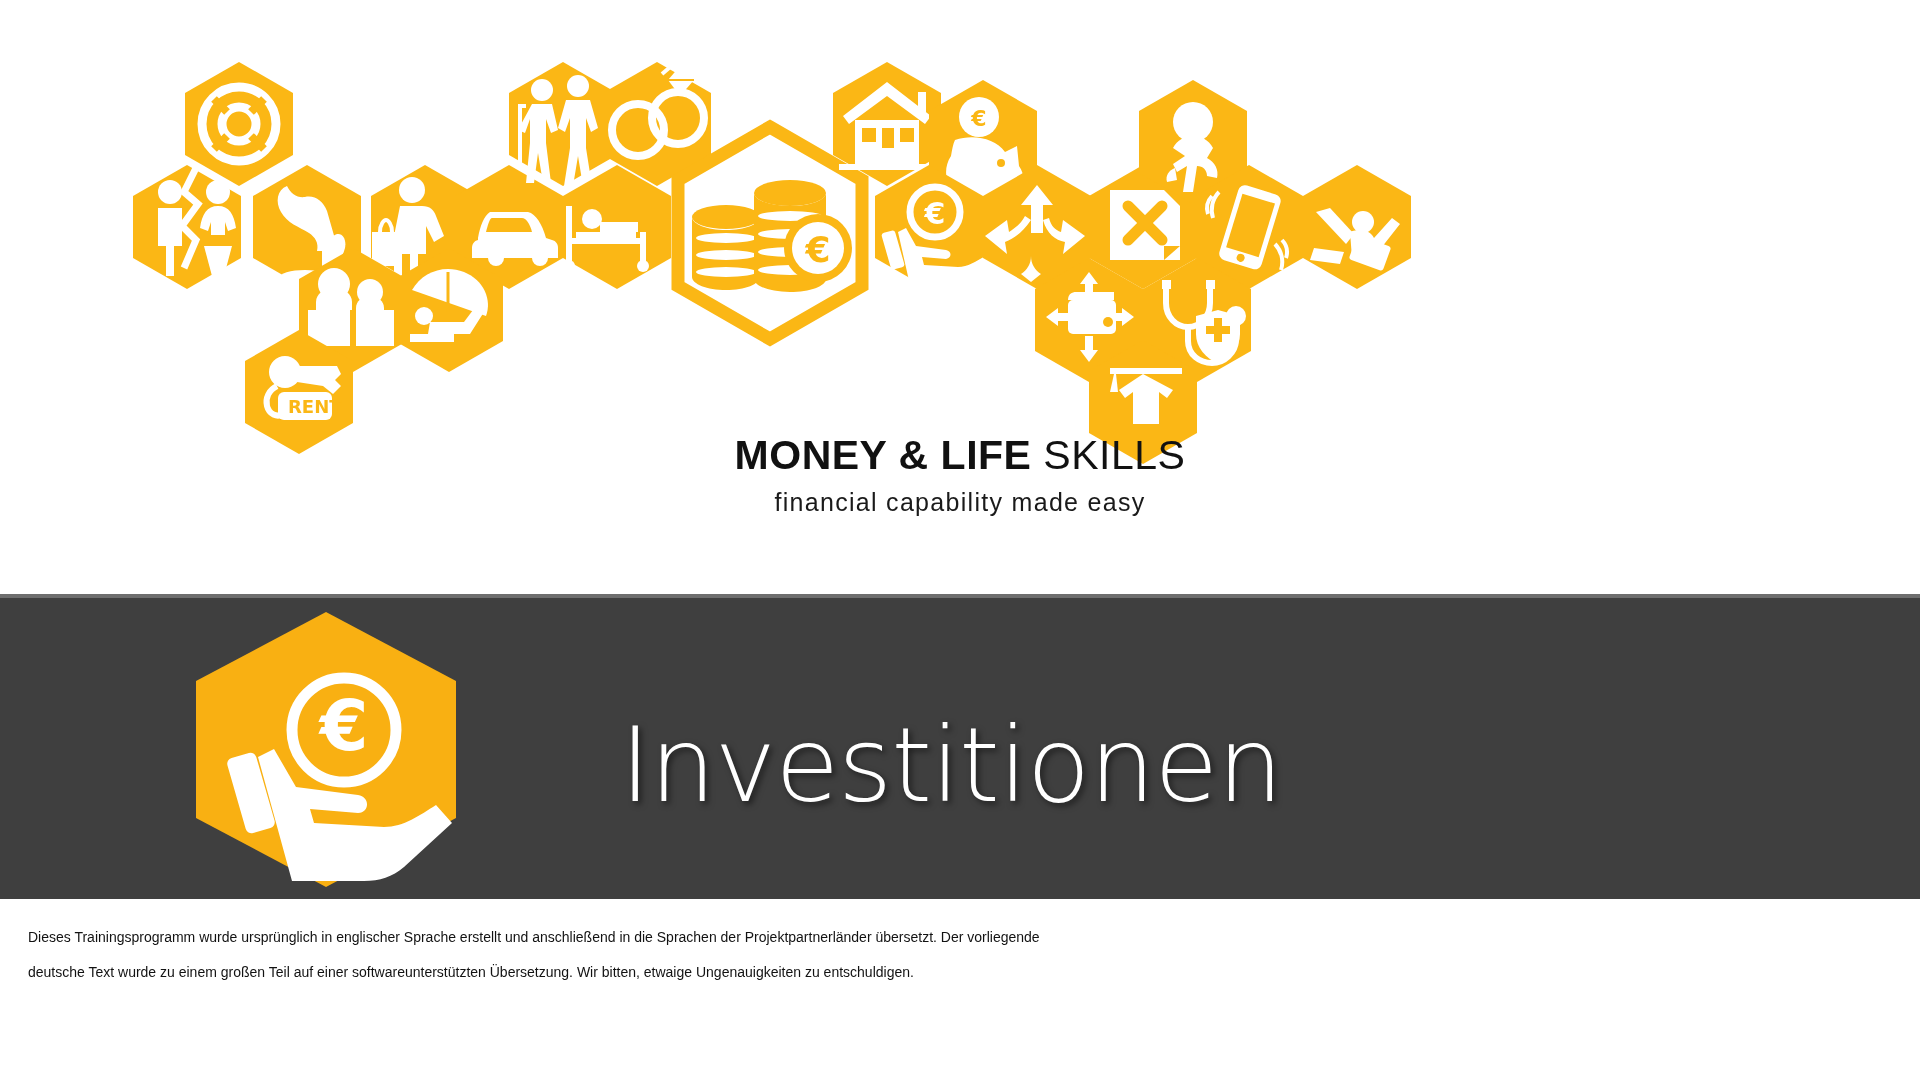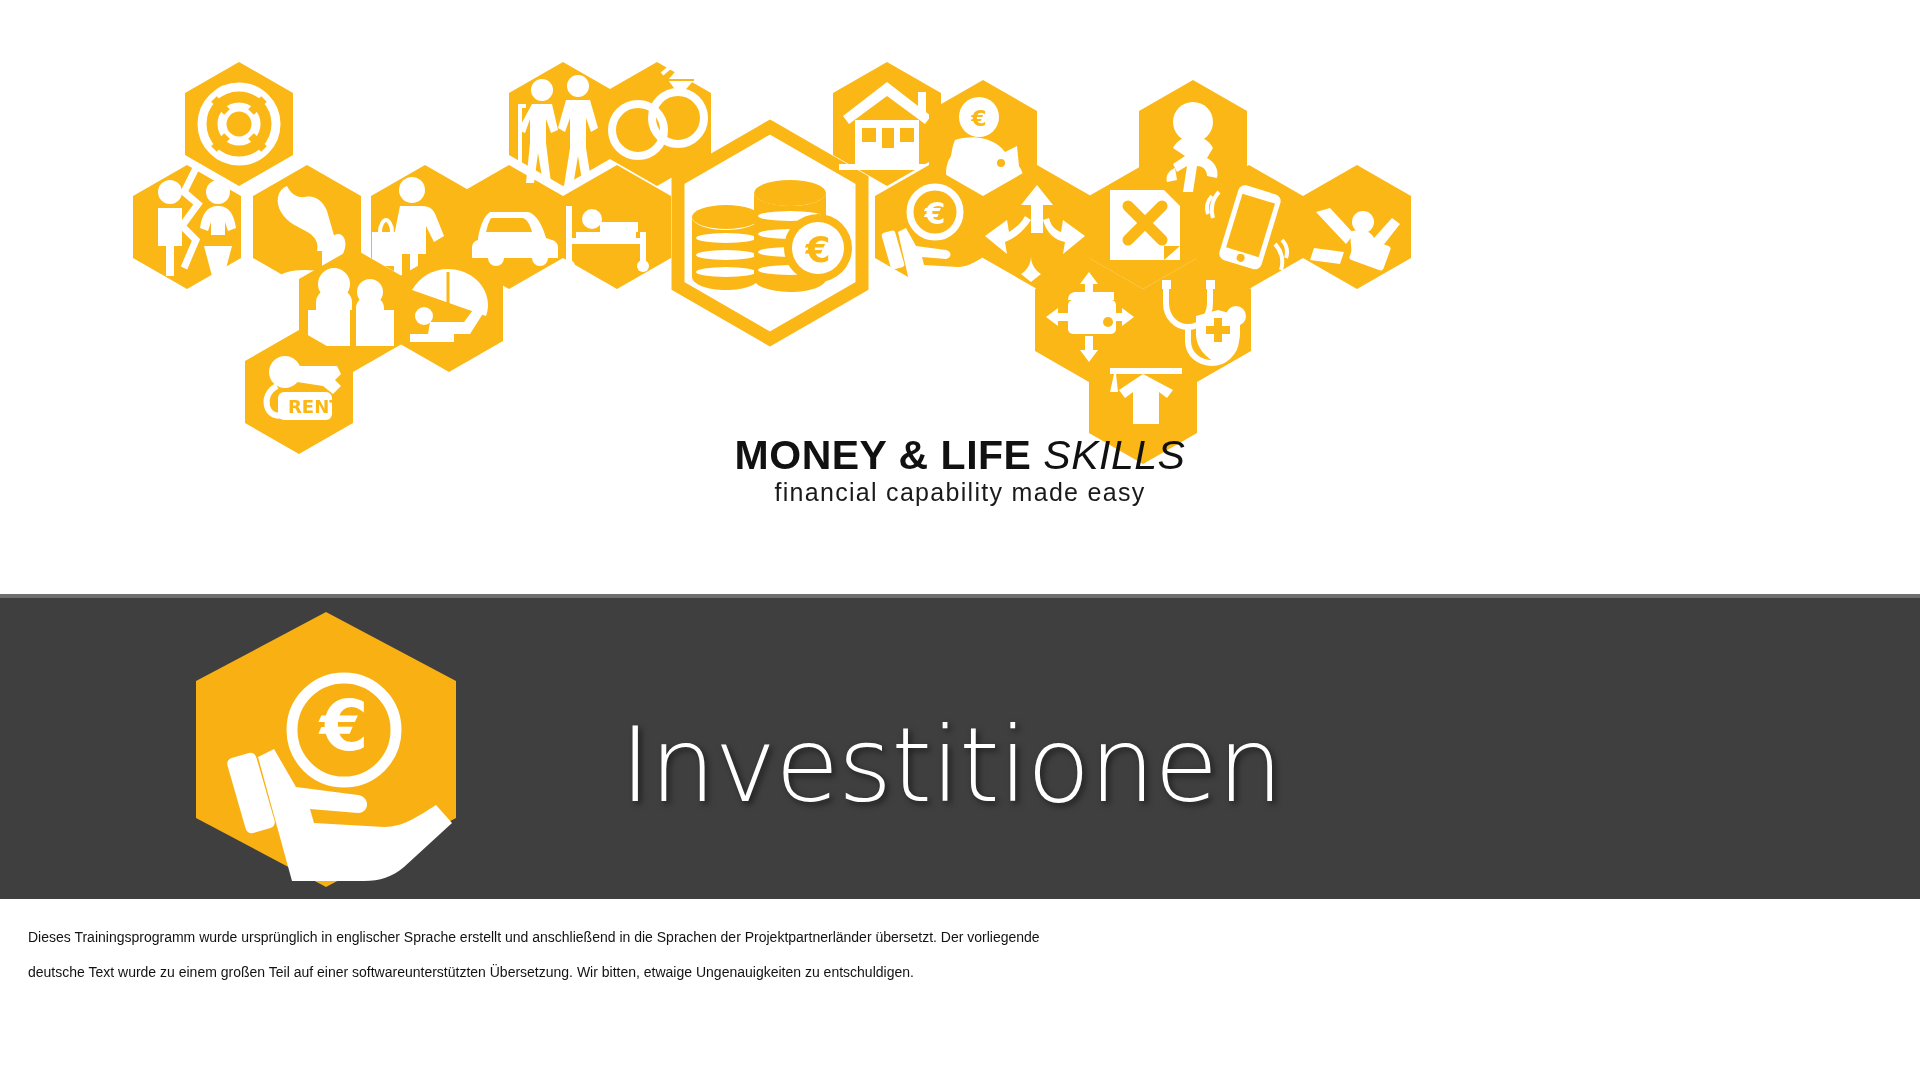--- a/index.html
+++ b/index.html
@@ -15,22 +15,22 @@
   }
 
   
   .banner{ position:absolute; left:0; top:0; width:1920px; height:594px; background:#fff; overflow:hidden;}
   .hexwrap{ position:absolute; left:0; top:0; width:1920px; height:594px; }
   .hexwrap svg{ display:block; }
 
   .wordmark{ position:absolute; left:690px; top:432px; width:540px; text-align:center; }
   .wordmark .line1{ font-size:41px; line-height:46px; color:#111; letter-spacing:.5px; white-space:nowrap;}
   .wordmark .line1 b{ font-weight:bold;margin-top:44px; }
-  .wordmark .line1 span.light{ font-weight:300;font-style:italic; }
-  .wordmark .line2{ font-size:25px; color:#1a1a1a; letter-spacing:1.3px; font-weight:400;}
+  .wordmark .line1 span.light{ font-weight:300; }
+  .wordmark .line2{ font-size:25px; color:#1a1a1a; margin-top:10px; letter-spacing:1.3px; font-weight:400;}
 
   
   .band{ position:absolute; left:0; top:594px; width:1920px; height:305px; background:#3f3f3f; }
   .band-topline{ position:absolute; left:0; top:0; width:1920px; height:4px; background:#6e6e6e; }
   .band-hex{ position:absolute; left:196px; top:612px; width:260px; height:275px; }
   .band-title{
     position:absolute; left:620px; top:700px; width:1260px; height:130px;
     color:#fff; font-size:104px; font-weight:300; line-height:130px;
     letter-spacing:-1px;
     text-shadow:3px 3px 6px rgba(0,0,0,.55);

